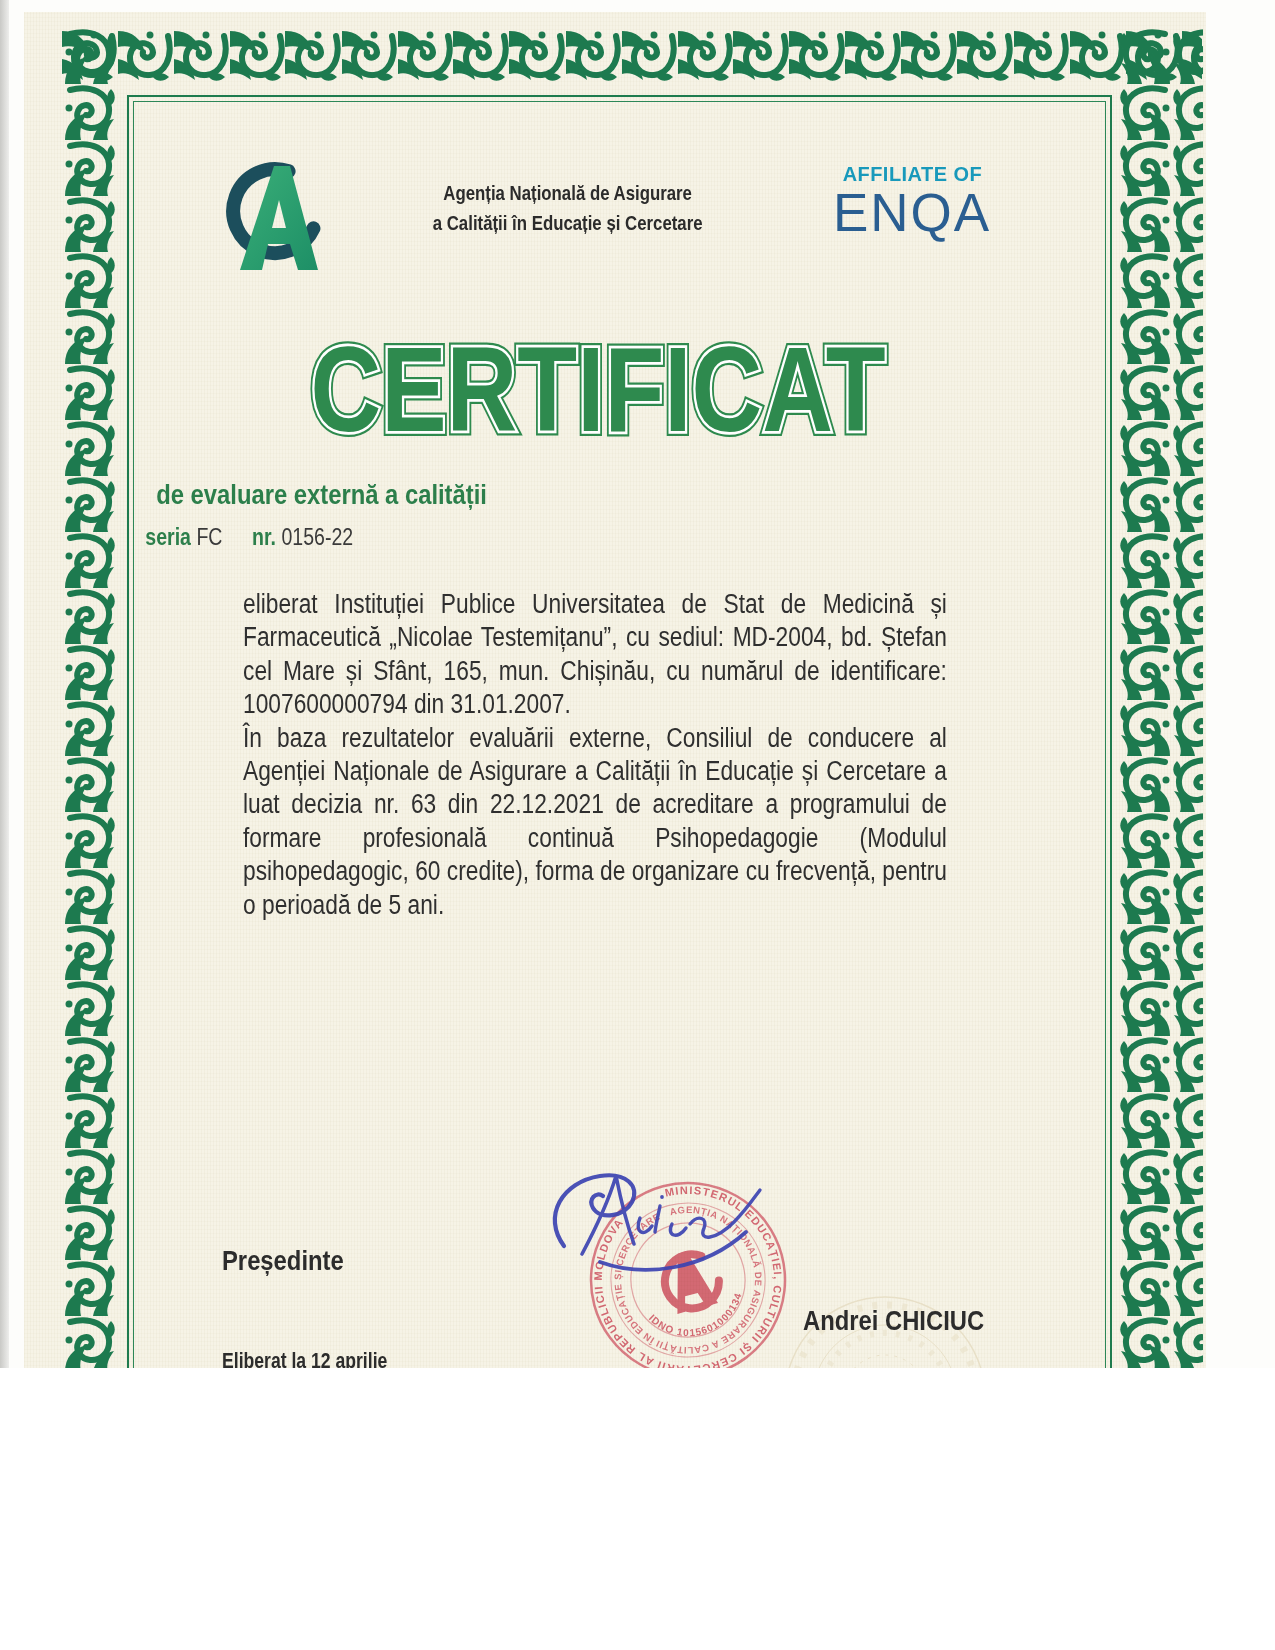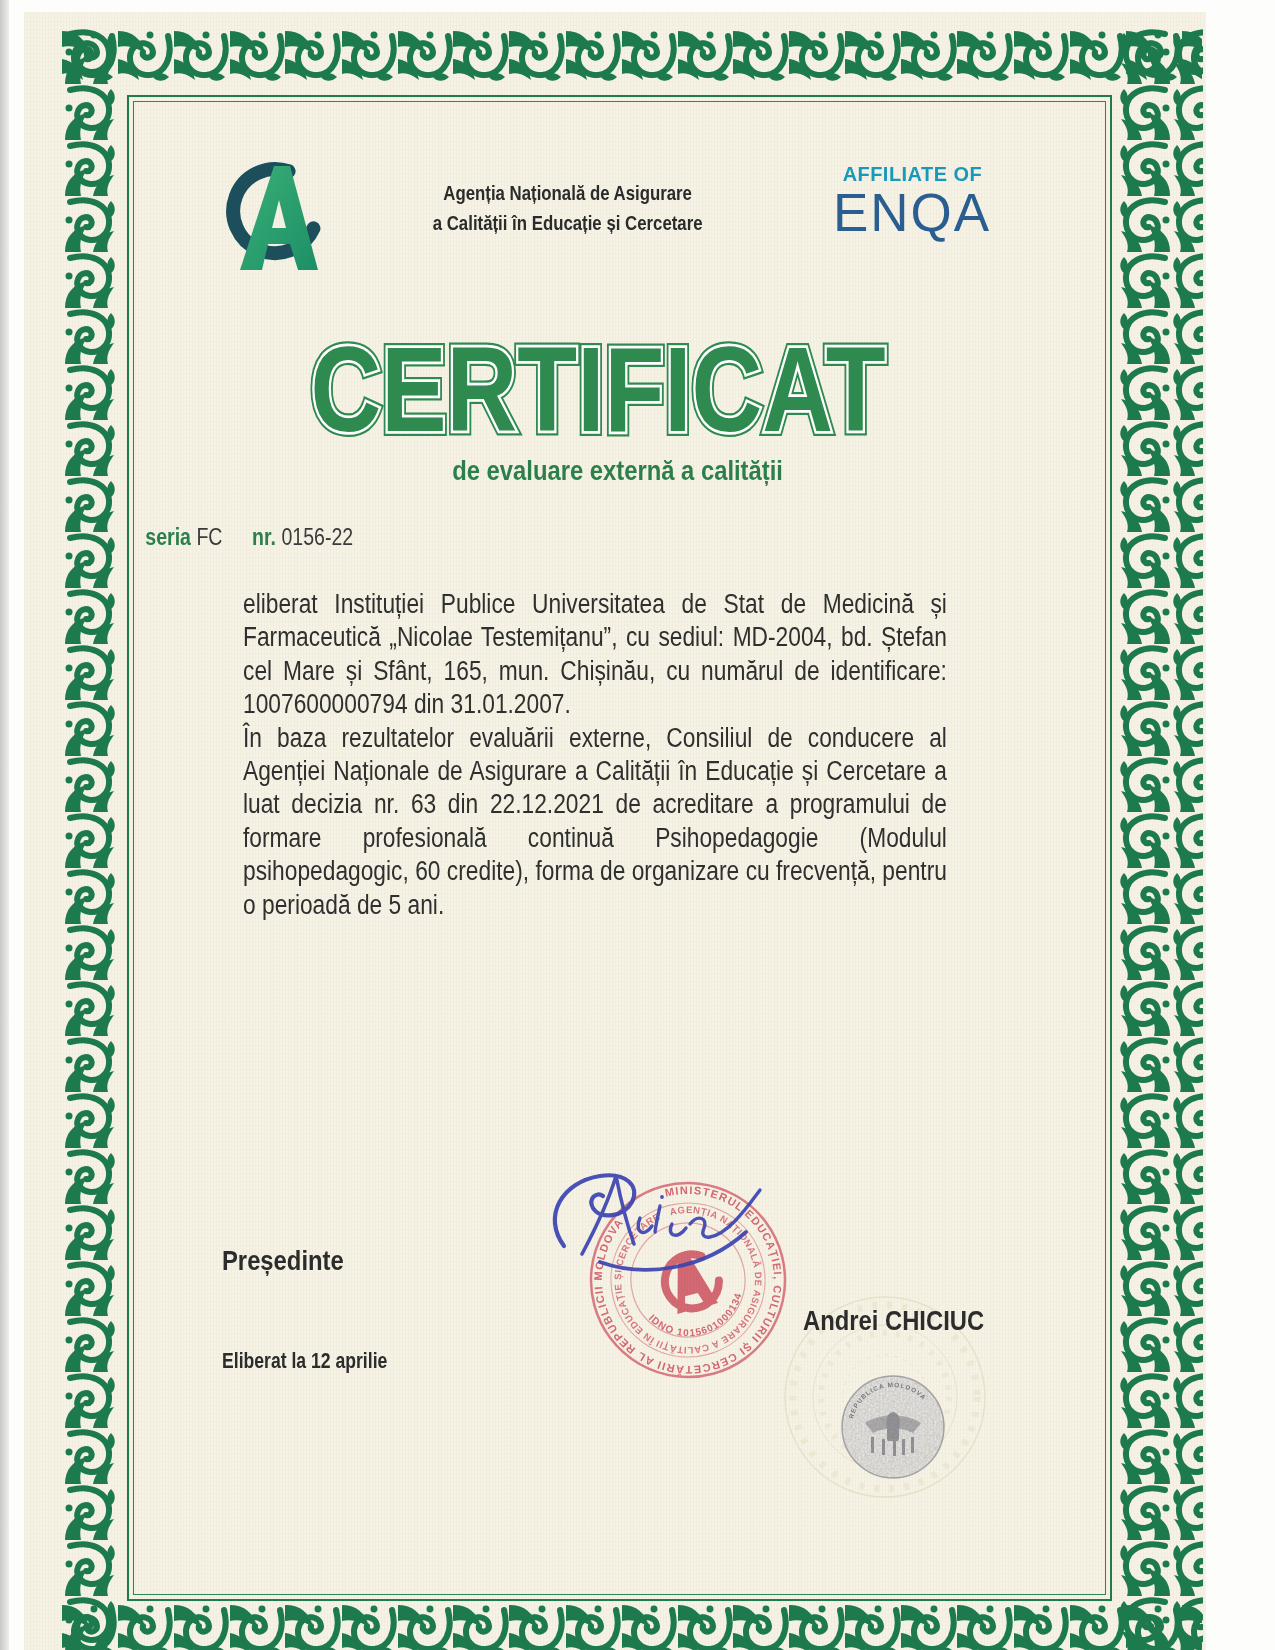--- a/index.html
+++ b/index.html
@@ -1,35 +1,35 @@
 <!DOCTYPE html>
 <html><head>
 <meta charset="utf-8">
 <style>
   html,body{margin:0;padding:0;background:#ffffff;}
-  .screen{position:relative;width:1275px;height:1650px;overflow:hidden;background:#fdfdfb;
+  .screen{position:relative;width:1275px;height:1368px;overflow:hidden;background:#fdfdfb;
           font-family:"Liberation Sans",sans-serif;}
   .abs{position:absolute;}
   .scan-edge{left:0;top:0;width:9px;height:1650px;background:linear-gradient(90deg,#c9c9c6,#eeeeec);}
   .paper{left:24px;top:12px;width:1182px;height:1638px;background:#f6f3e6;
          background-image:
            repeating-linear-gradient(90deg, rgba(190,178,138,.08) 0 1px, rgba(0,0,0,0) 1px 3px),
            repeating-linear-gradient(0deg, rgba(190,178,138,.05) 0 1px, rgba(0,0,0,0) 1px 4px);}
   .border-strip{position:absolute;}
   .frame-outer{position:absolute;left:103px;top:83px;width:981px;height:1502px;border:2.5px solid #1e7b4e;}
   .frame-inner{position:absolute;inset:4px;border:1.4px solid #2c8757;}
   .txt{color:#2e2e2e;}
   .cx{display:inline-block;transform-origin:center top;}
   .cxl{display:inline-block;transform-origin:left top;}
   .agency{left:334px;top:166px;width:420px;text-align:center;font-size:21px;font-weight:bold;
           line-height:30px;color:#2b2b2b;}
   .affiliate{left:783px;top:150px;width:210px;text-align:center;}
   .affiliate .label{font-size:21px;font-weight:bold;color:#1899bb;letter-spacing:.5px;}
   .affiliate .org{font-size:53px;font-weight:400;color:#2a5e91;letter-spacing:2px;line-height:54px;color:#2a5e91;}
-  .subtitle{left:103px;top:443px;width:981px;text-align:center;font-size:28px;font-weight:bold;color:#2c7f4b;}
+  .subtitle{left:103px;top:467px;width:981px;text-align:left;font-size:28px;font-weight:bold;color:#2c7f4b;}
   .serialline{left:103px;top:512px;width:981px;font-size:23px;}
   .serialline .lab{color:#2c7f4b;font-weight:bold;}
   .serialline .val{color:#3a3a3a;font-weight:normal;}
   .bodytext{left:219px;top:576px;width:835px;transform:scaleX(.843);transform-origin:left top;
             font-size:27px;line-height:33.4px;color:#2f2f2f;}
   .body-line{text-align:justify;text-align-last:justify;white-space:normal;}
   .body-line.last{text-align-last:left;}
   .biglabel{font-weight:bold;color:#2c2c2c;text-decoration:underline;}
   .president{left:198px;top:1233px;font-size:28px;}
   .pname{left:779px;top:1293px;font-size:28px;}

